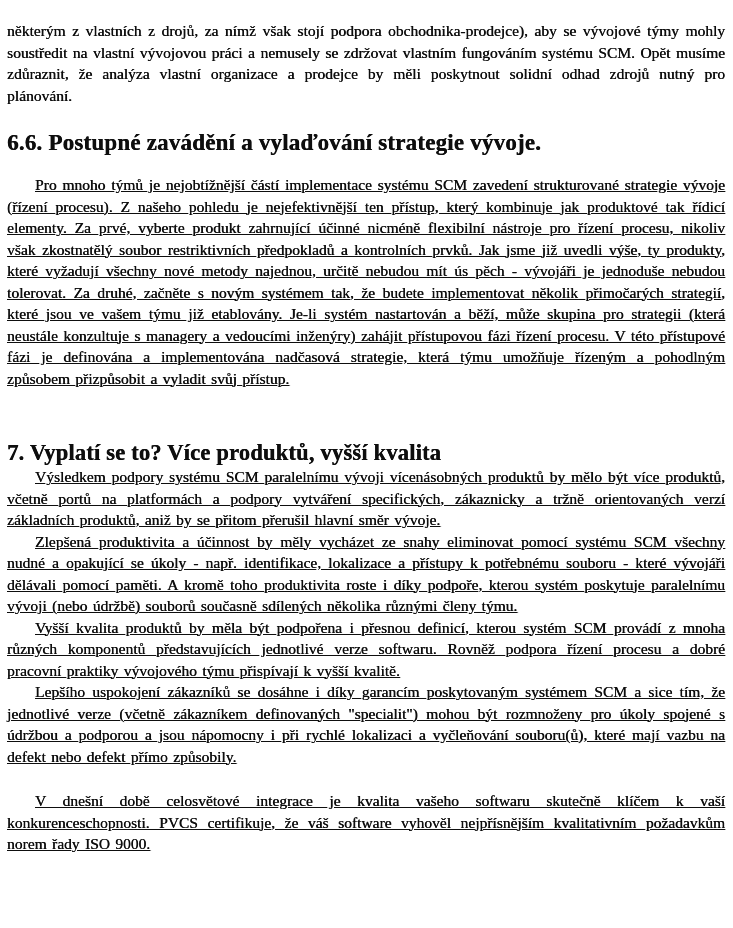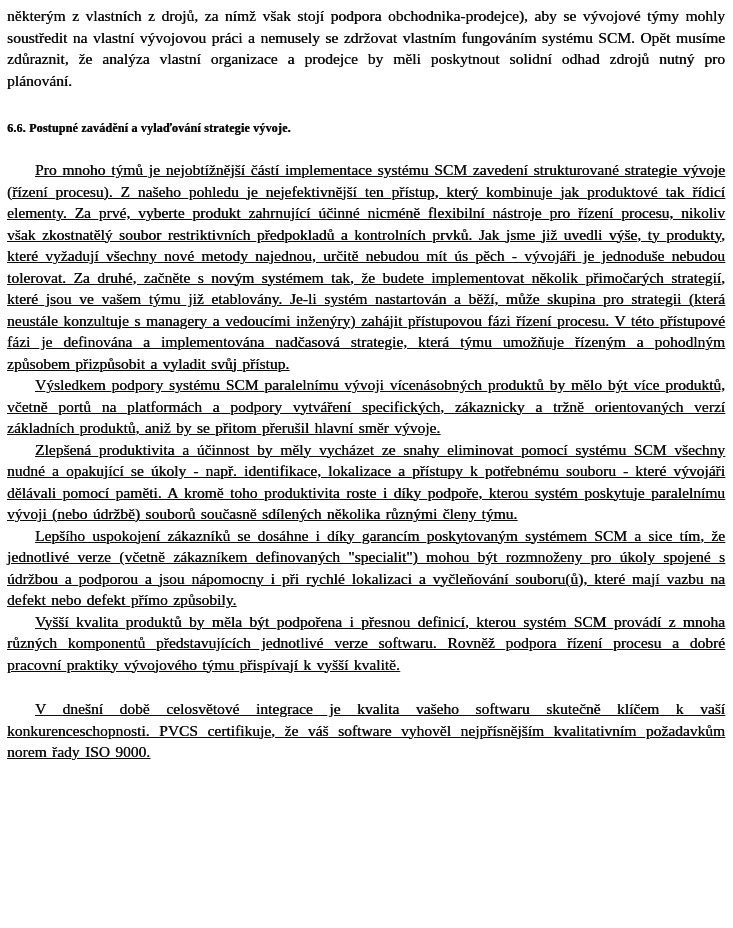--- a/index.html
+++ b/index.html
@@ -11,38 +11,38 @@
     width: 733px;
     height: 928px;
     overflow: hidden;
     font-family: "Liberation Serif", "DejaVu Serif", serif;
     color: #0e0e0e;
   }
   .page {
     box-sizing: border-box;
     width: 733px;
     height: 928px;
-    padding: 5px 8px 0 7px;
+    padding: 20px 8px 0 7px;
     background: #ffffff;
   }
   .page p {
     margin: 0;
     font-size: 15.5px;
     line-height: 21.5px;
     text-align: justify;
     word-spacing: 1.5px;
     text-shadow: 0.35px 0 0 currentColor; 
   }
   .page p.indent {
     text-indent: 28px;
     text-decoration: underline;
   }
   .heading-sub {
     margin: 27px 0 0 0;
-    font-size: 12px;
+    font-size: 23px;
     line-height: 20px;
     font-weight: bold;
     letter-spacing: 0.2px;
     text-shadow: 0.4px 0 0 currentColor;
   }
   .heading-main {
     margin: 51px 0 0 0;
     font-size: 22.5px;
     line-height: 26px;
     font-weight: bold;
@@ -57,25 +57,26 @@
 <body>
 
 <div class="page">
 
   <p>některým z vlastních z drojů, za nímž však stojí podpora obchodnika-prodejce), aby se vývojové týmy mohly soustředit na vlastní vývojovou práci a nemusely se zdržovat vlastním fungováním systému SCM. Opět musíme zdůraznit, že analýza vlastní organizace a prodejce by měli poskytnout solidní odhad zdrojů nutný pro plánování.</p>
 
   <h2 class="heading-sub">6.6. Postupné zavádění a vylaďování strategie vývoje.</h2>
 
   <p class="indent after-sub-heading">Pro mnoho týmů je nejobtížnější částí implementace systému SCM zavedení strukturované strategie vývoje (řízení procesu). Z našeho pohledu je nejefektivnější ten přístup, který kombinuje jak produktové tak řídicí elementy. Za prvé, vyberte produkt zahrnující účinné nicméně flexibilní nástroje pro řízení procesu, nikoliv však zkostnatělý soubor restriktivních předpokladů a kontrolních prvků. Jak jsme již uvedli výše, ty produkty, které vyžadují všechny nové metody najednou, určitě nebudou mít ús pěch - vývojáři je jednoduše nebudou tolerovat. Za druhé, začněte s novým systémem tak, že budete implementovat několik přimočarých strategií, které jsou ve vašem týmu již etablovány. Je-li systém nastartován a běží, může skupina pro strategii (která neustále konzultuje s managery a vedoucími inženýry) zahájit přístupovou fázi řízení procesu. V této přístupové fázi je definována a implementována nadčasová strategie, která týmu umožňuje řízeným a pohodlným způsobem přizpůsobit a vyladit svůj přístup.</p>
 
+  <h1 class="heading-main">7. Vyplatí se to? Více produktů, vyšší kvalita</h1>
 
 
   <p class="indent">Výsledkem podpory systému SCM paralelnímu vývoji vícenásobných produktů by mělo být více produktů, včetně portů na platformách a podpory vytváření specifických, zákaznicky a tržně orientovaných verzí základních produktů, aniž by se přitom přerušil hlavní směr vývoje.</p>
 
   <p class="indent">Zlepšená produktivita a účinnost by měly vycházet ze snahy eliminovat pomocí systému SCM všechny nudné a opakující se úkoly - např. identifikace, lokalizace a přístupy k potřebnému souboru - které vývojáři dělávali pomocí paměti. A kromě toho produktivita roste i díky podpoře, kterou systém poskytuje paralelnímu vývoji (nebo údržbě) souborů současně sdílených několika různými členy týmu.</p>
 
+  <p class="indent">Vyšší kvalita produktů by měla být podpořena i přesnou definicí, kterou systém SCM provádí z mnoha různých komponentů představujících jednotlivé verze softwaru. Rovněž podpora řízení procesu a dobré pracovní praktiky vývojového týmu přispívají k vyšší kvalitě.</p>
+
   <p class="indent">Lepšího uspokojení zákazníků se dosáhne i díky garancím poskytovaným systémem SCM a sice tím, že jednotlivé verze (včetně zákazníkem definovaných "specialit") mohou být rozmnoženy pro úkoly spojené s údržbou a podporou a jsou nápomocny i při rychlé lokalizaci a vyčleňování souboru(ů), které mají vazbu na defekt nebo defekt přímo způsobily.</p>
-
-  <p class="indent">Vyšší kvalita produktů by měla být podpořena i přesnou definicí, kterou systém SCM provádí z mnoha různých komponentů představujících jednotlivé verze softwaru. Rovněž podpora řízení procesu a dobré pracovní praktiky vývojového týmu přispívají k vyšší kvalitě.</p>
 
   <p class="indent closing-gap">V dnešní době celosvětové integrace je kvalita vašeho softwaru skutečně klíčem k vaší konkurenceschopnosti. PVCS certifikuje, že váš software vyhověl nejpřísnějším kvalitativním požadavkům norem řady ISO 9000.</p>
 
 </div>
 
 </body></html>

